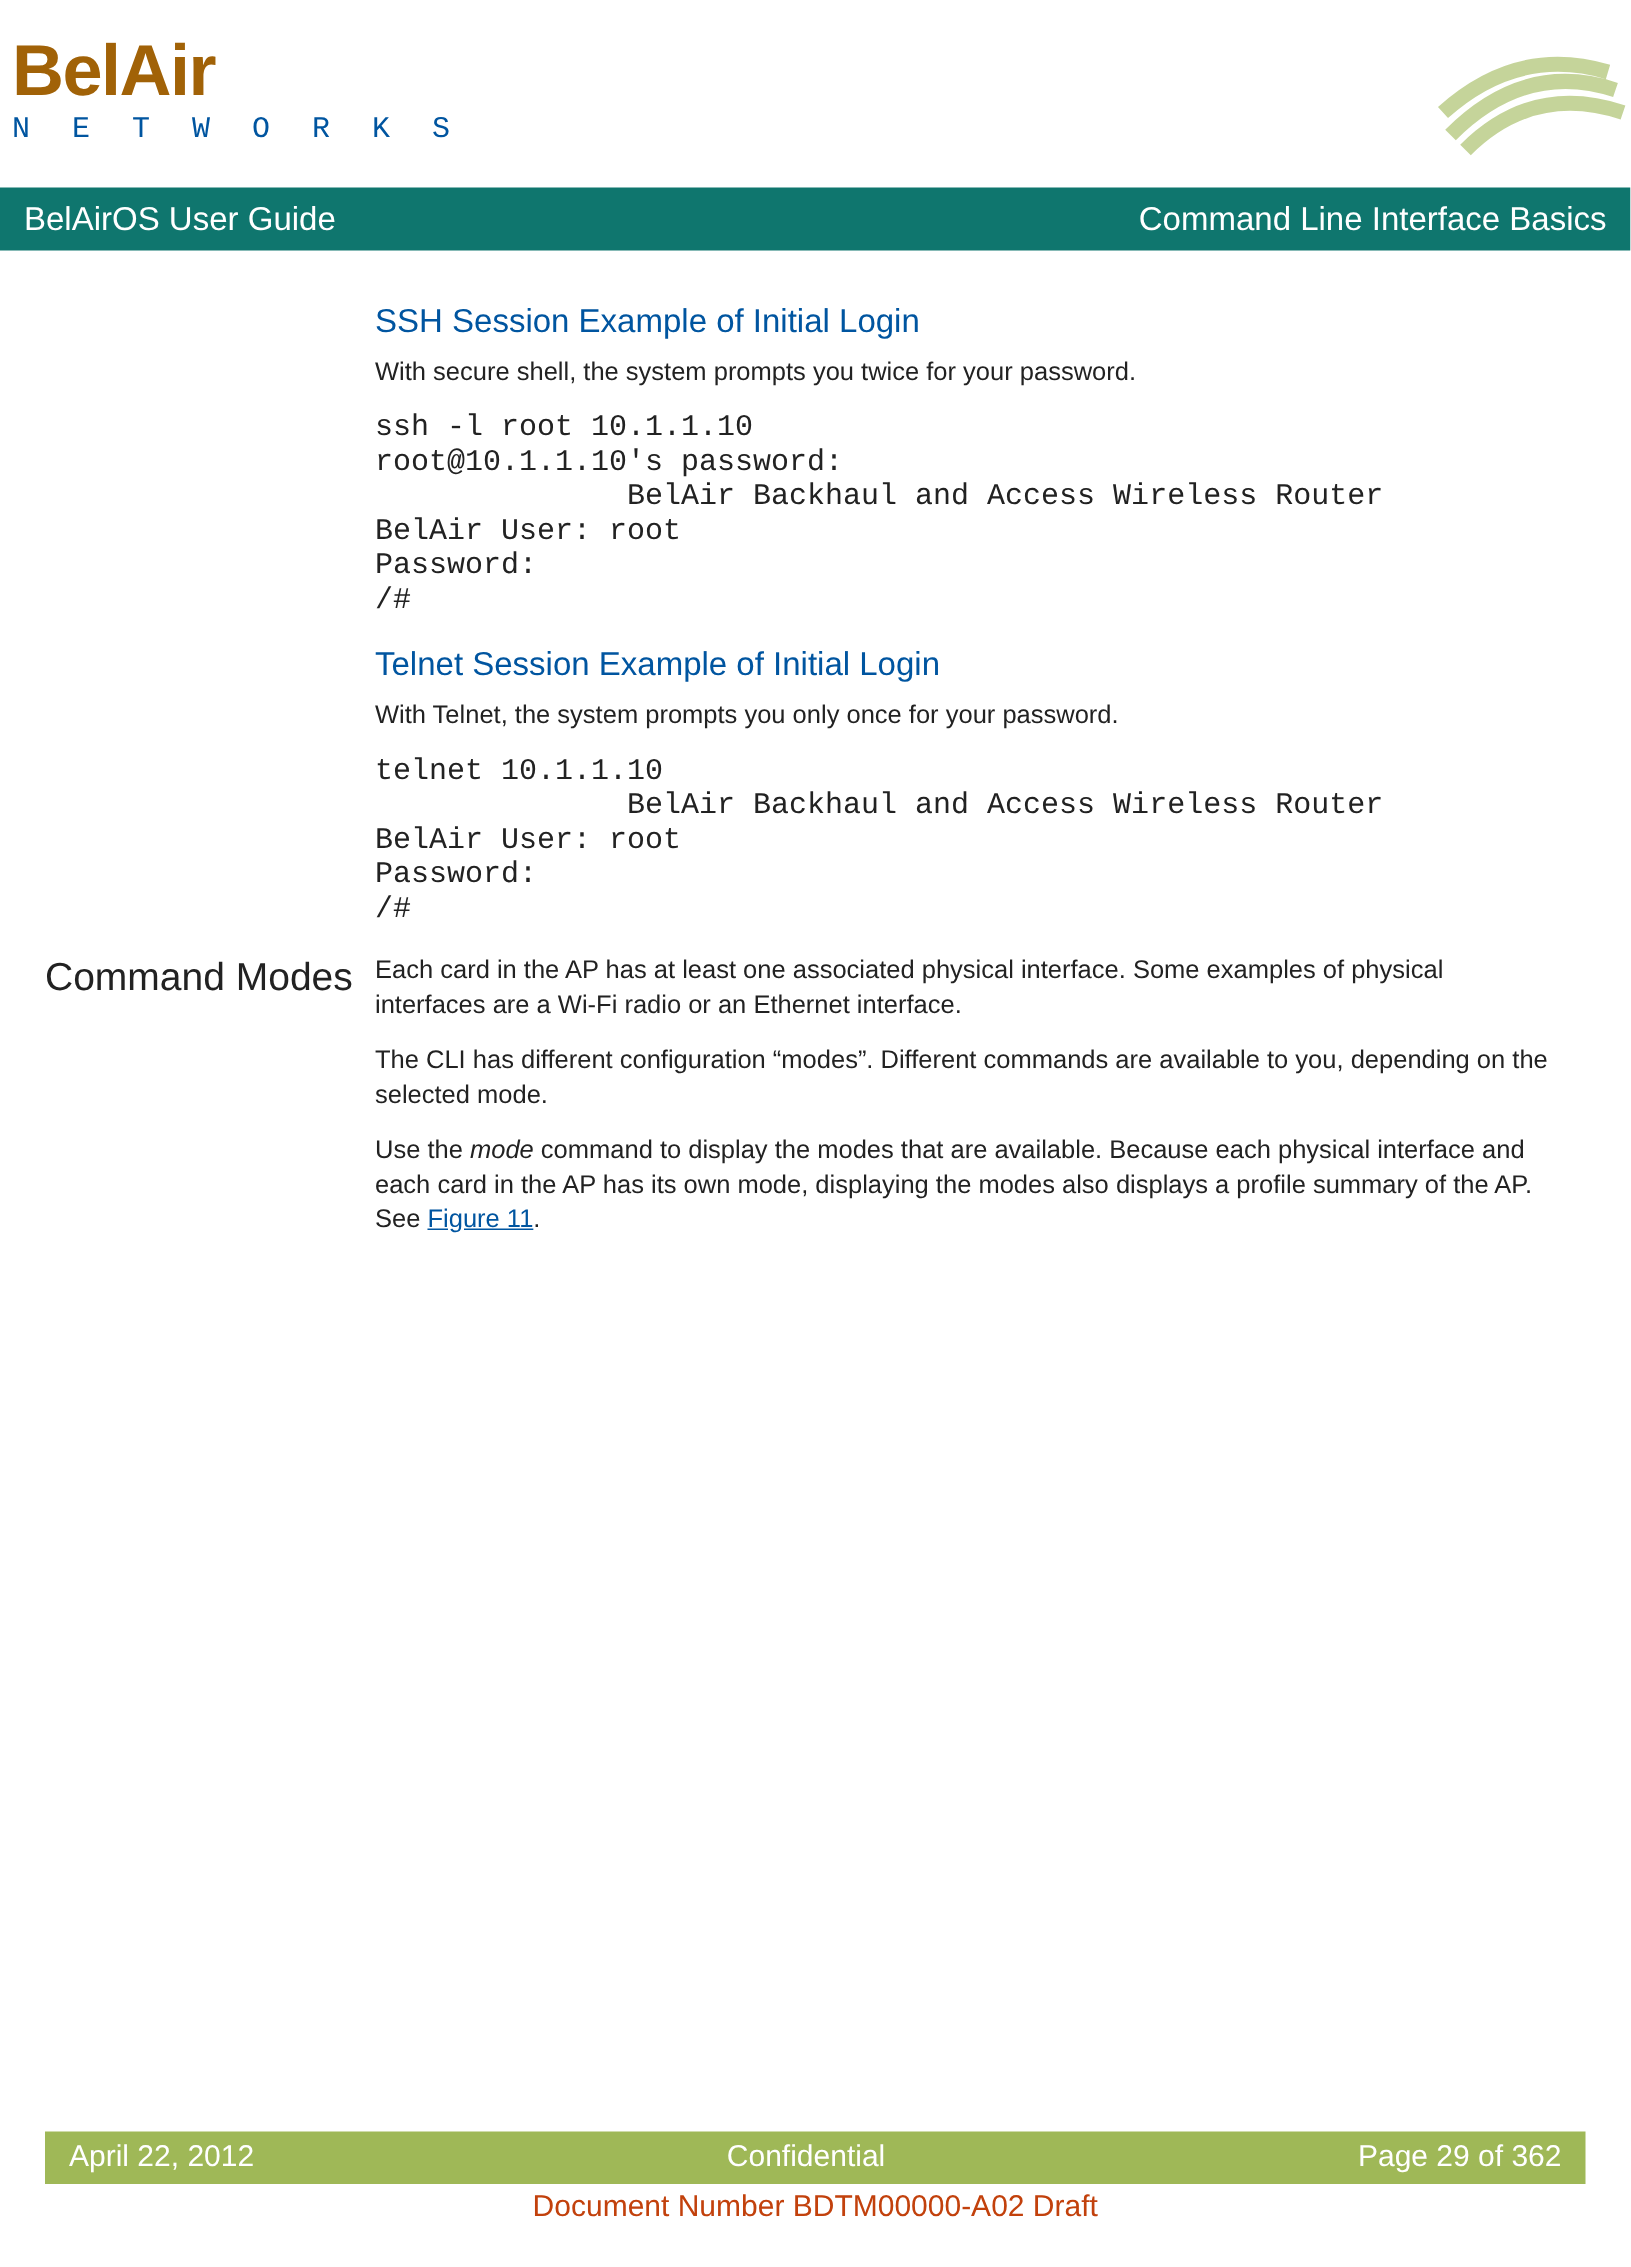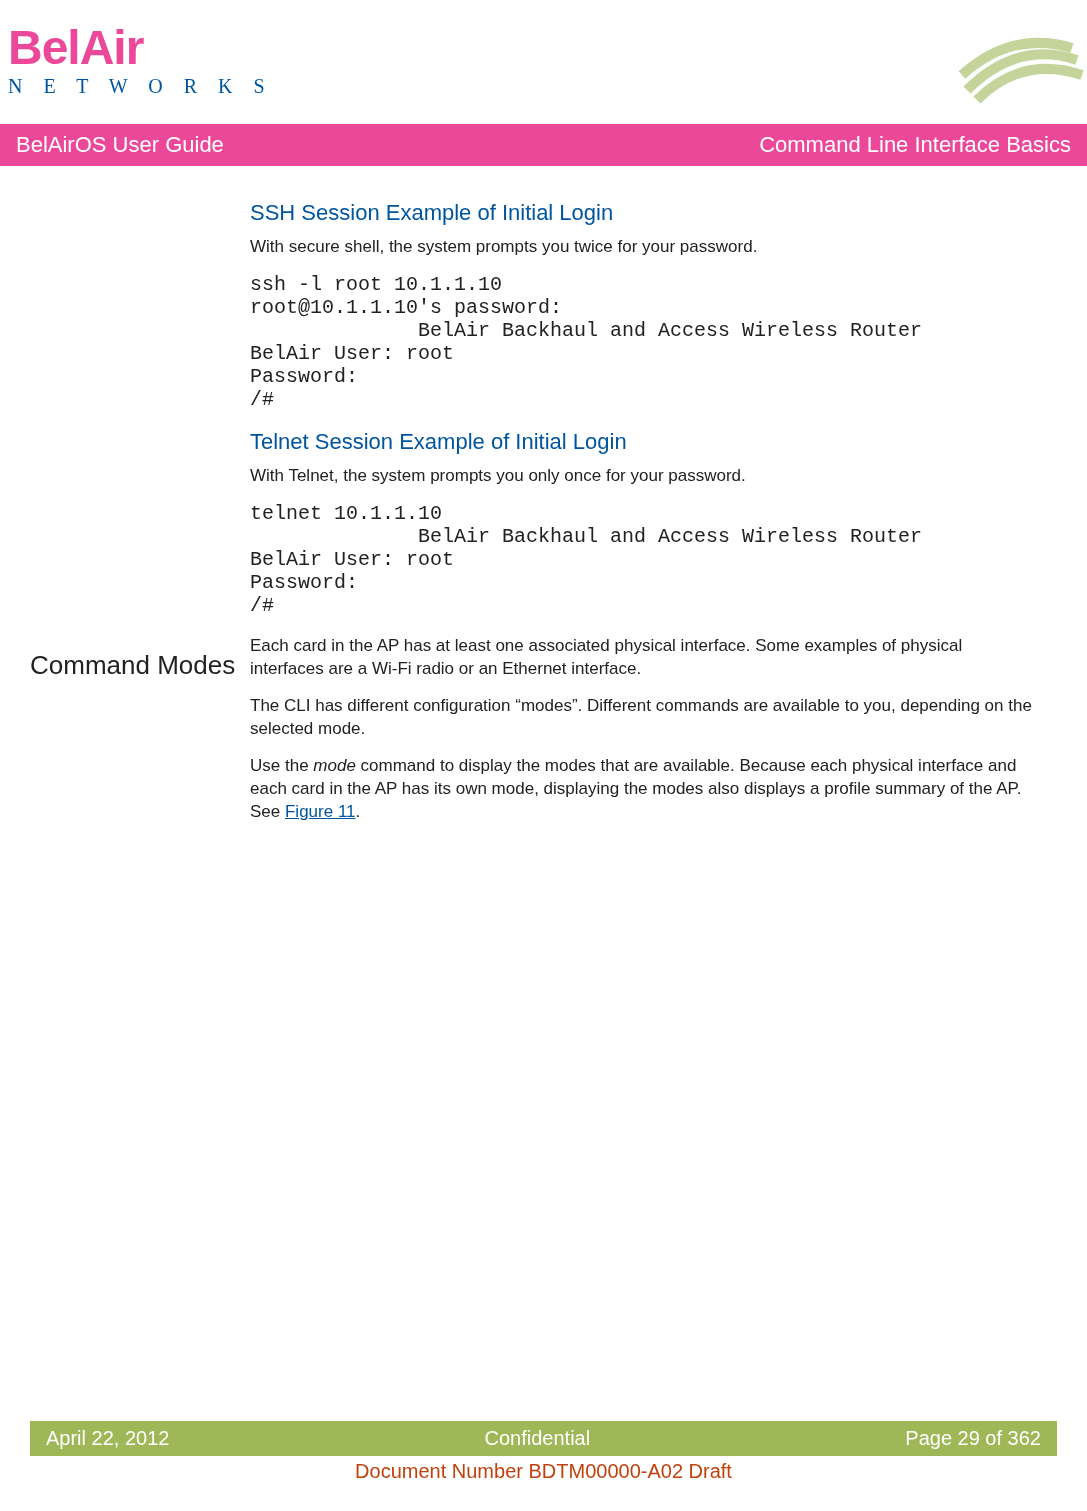--- a/index.html
+++ b/index.html
@@ -13,37 +13,37 @@
     .header-area {
       padding: 20px 0 10px 0;
       display: flex;
       justify-content: space-between;
       align-items: flex-start;
     }
     .logo-block { padding-left: 8px; }
     .logo-main {
       font-size: 48px;
       font-weight: bold;
-      color: #ec4899;
+      color: #a16207;
       letter-spacing: -1px;
       font-family: Arial, sans-serif;
     }
     .logo-sub {
       font-size: 20px;
       color: #0055a0;
       letter-spacing: 8px;
-      font-family: Liberation Serif, serif;
+      font-family: Liberation Mono, monospace;
     }
     .logo-swirl {
       width: 130px;
       height: 90px;
       margin-right: 0;
     }
     .title-bar {
-      background: #ec4899;
+      background: #0f766e;
       color: white;
       padding: 8px 16px;
       display: flex;
       justify-content: space-between;
       font-family: 'Gill Sans', 'Segoe UI', sans-serif;
       font-size: 22px;
     }
     .content {
       padding: 30px 30px 0 30px;
       display: flex;
@@ -60,21 +60,21 @@
       color: #0055a0;
       font-family: 'Gill Sans', 'Segoe UI', sans-serif;
       font-size: 22px;
       margin-bottom: 10px;
       margin-top: 4px;
     }
     .section-heading {
       font-family: 'Gill Sans', 'Segoe UI', sans-serif;
       font-size: 26px;
       color: #222;
-      margin-top: 15px;
+      margin-top: 0;
     }
     .body-text {
       font-family: 'Gill Sans', 'Segoe UI', sans-serif;
       font-size: 17px;
       color: #222;
       margin-bottom: 14px;
       line-height: 1.35;
     }
     .code-block {
       font-family: 'Courier New', monospace;

